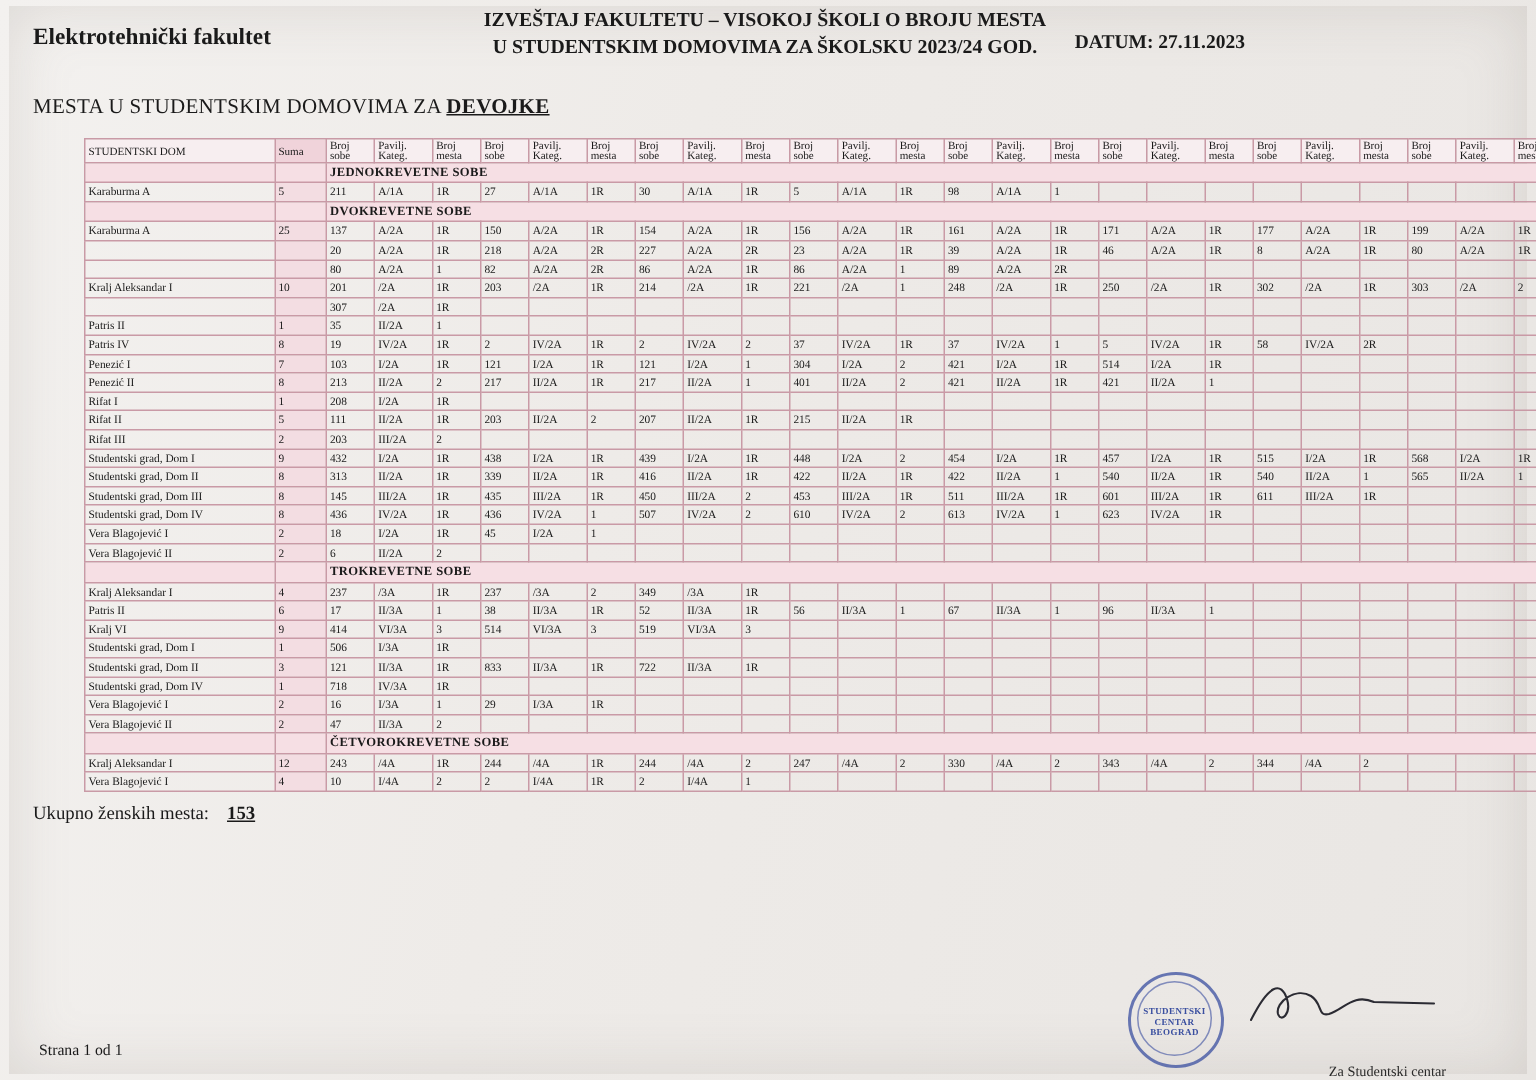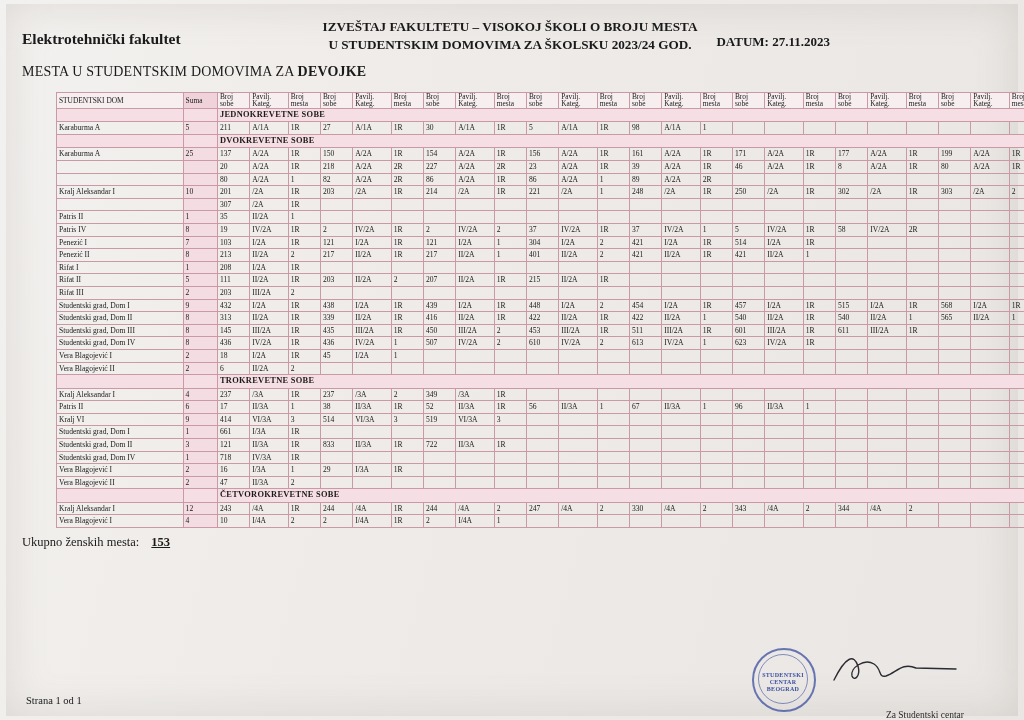--- a/index.html
+++ b/index.html
@@ -24,21 +24,21 @@
   }
   .paper-shadow {
     position: absolute;
     left: 6px; top: 4px; right: 6px; bottom: 4px;
     box-shadow: inset 0 0 40px rgba(140,130,125,0.22);
     pointer-events: none;
   }
   
   .hdr {
     position: absolute;
-    top: 18px; left: 0; width: 848px;
+    top: 4px; left: 0; width: 848px;
     height: 44px;
   }
   .faculty {
     position: absolute;
     left: 22px; top: 12px;
     font-size: 15.5px;
     font-weight: bold;
   }
   .title {
     position: absolute;
@@ -56,20 +56,21 @@
     font-weight: bold;
   }
   .subtitle {
     position: absolute;
     left: 22px; top: 64px;
     font-size: 14px;
     letter-spacing: .2px;
   }
   .subtitle .strong {
     font-weight: bold;
+    text-decoration: underline;
   }
   
   .tbl-wrap {
     position: absolute;
     left: 20px; top: 92px;
     width: 986px;
   }
   table.grid {
     border-collapse: collapse;
     width: 986px;
@@ -882,21 +883,21 @@
             <td class="c"></td>
             <td class="c"></td>
             <td class="c"></td>
             <td class="c"></td>
             <td class="c"></td>
             <td class="c"></td>
           </tr>
           <tr>
             <td class="dom">Studentski grad, Dom I</td>
             <td class="suma">1</td>
-            <td class="c">661</td>
+            <td class="c">506</td>
             <td class="c">I/3A</td>
             <td class="c">1R</td>
             <td class="c"></td>
             <td class="c"></td>
             <td class="c"></td>
             <td class="c"></td>
             <td class="c"></td>
             <td class="c"></td>
             <td class="c"></td>
             <td class="c"></td>

